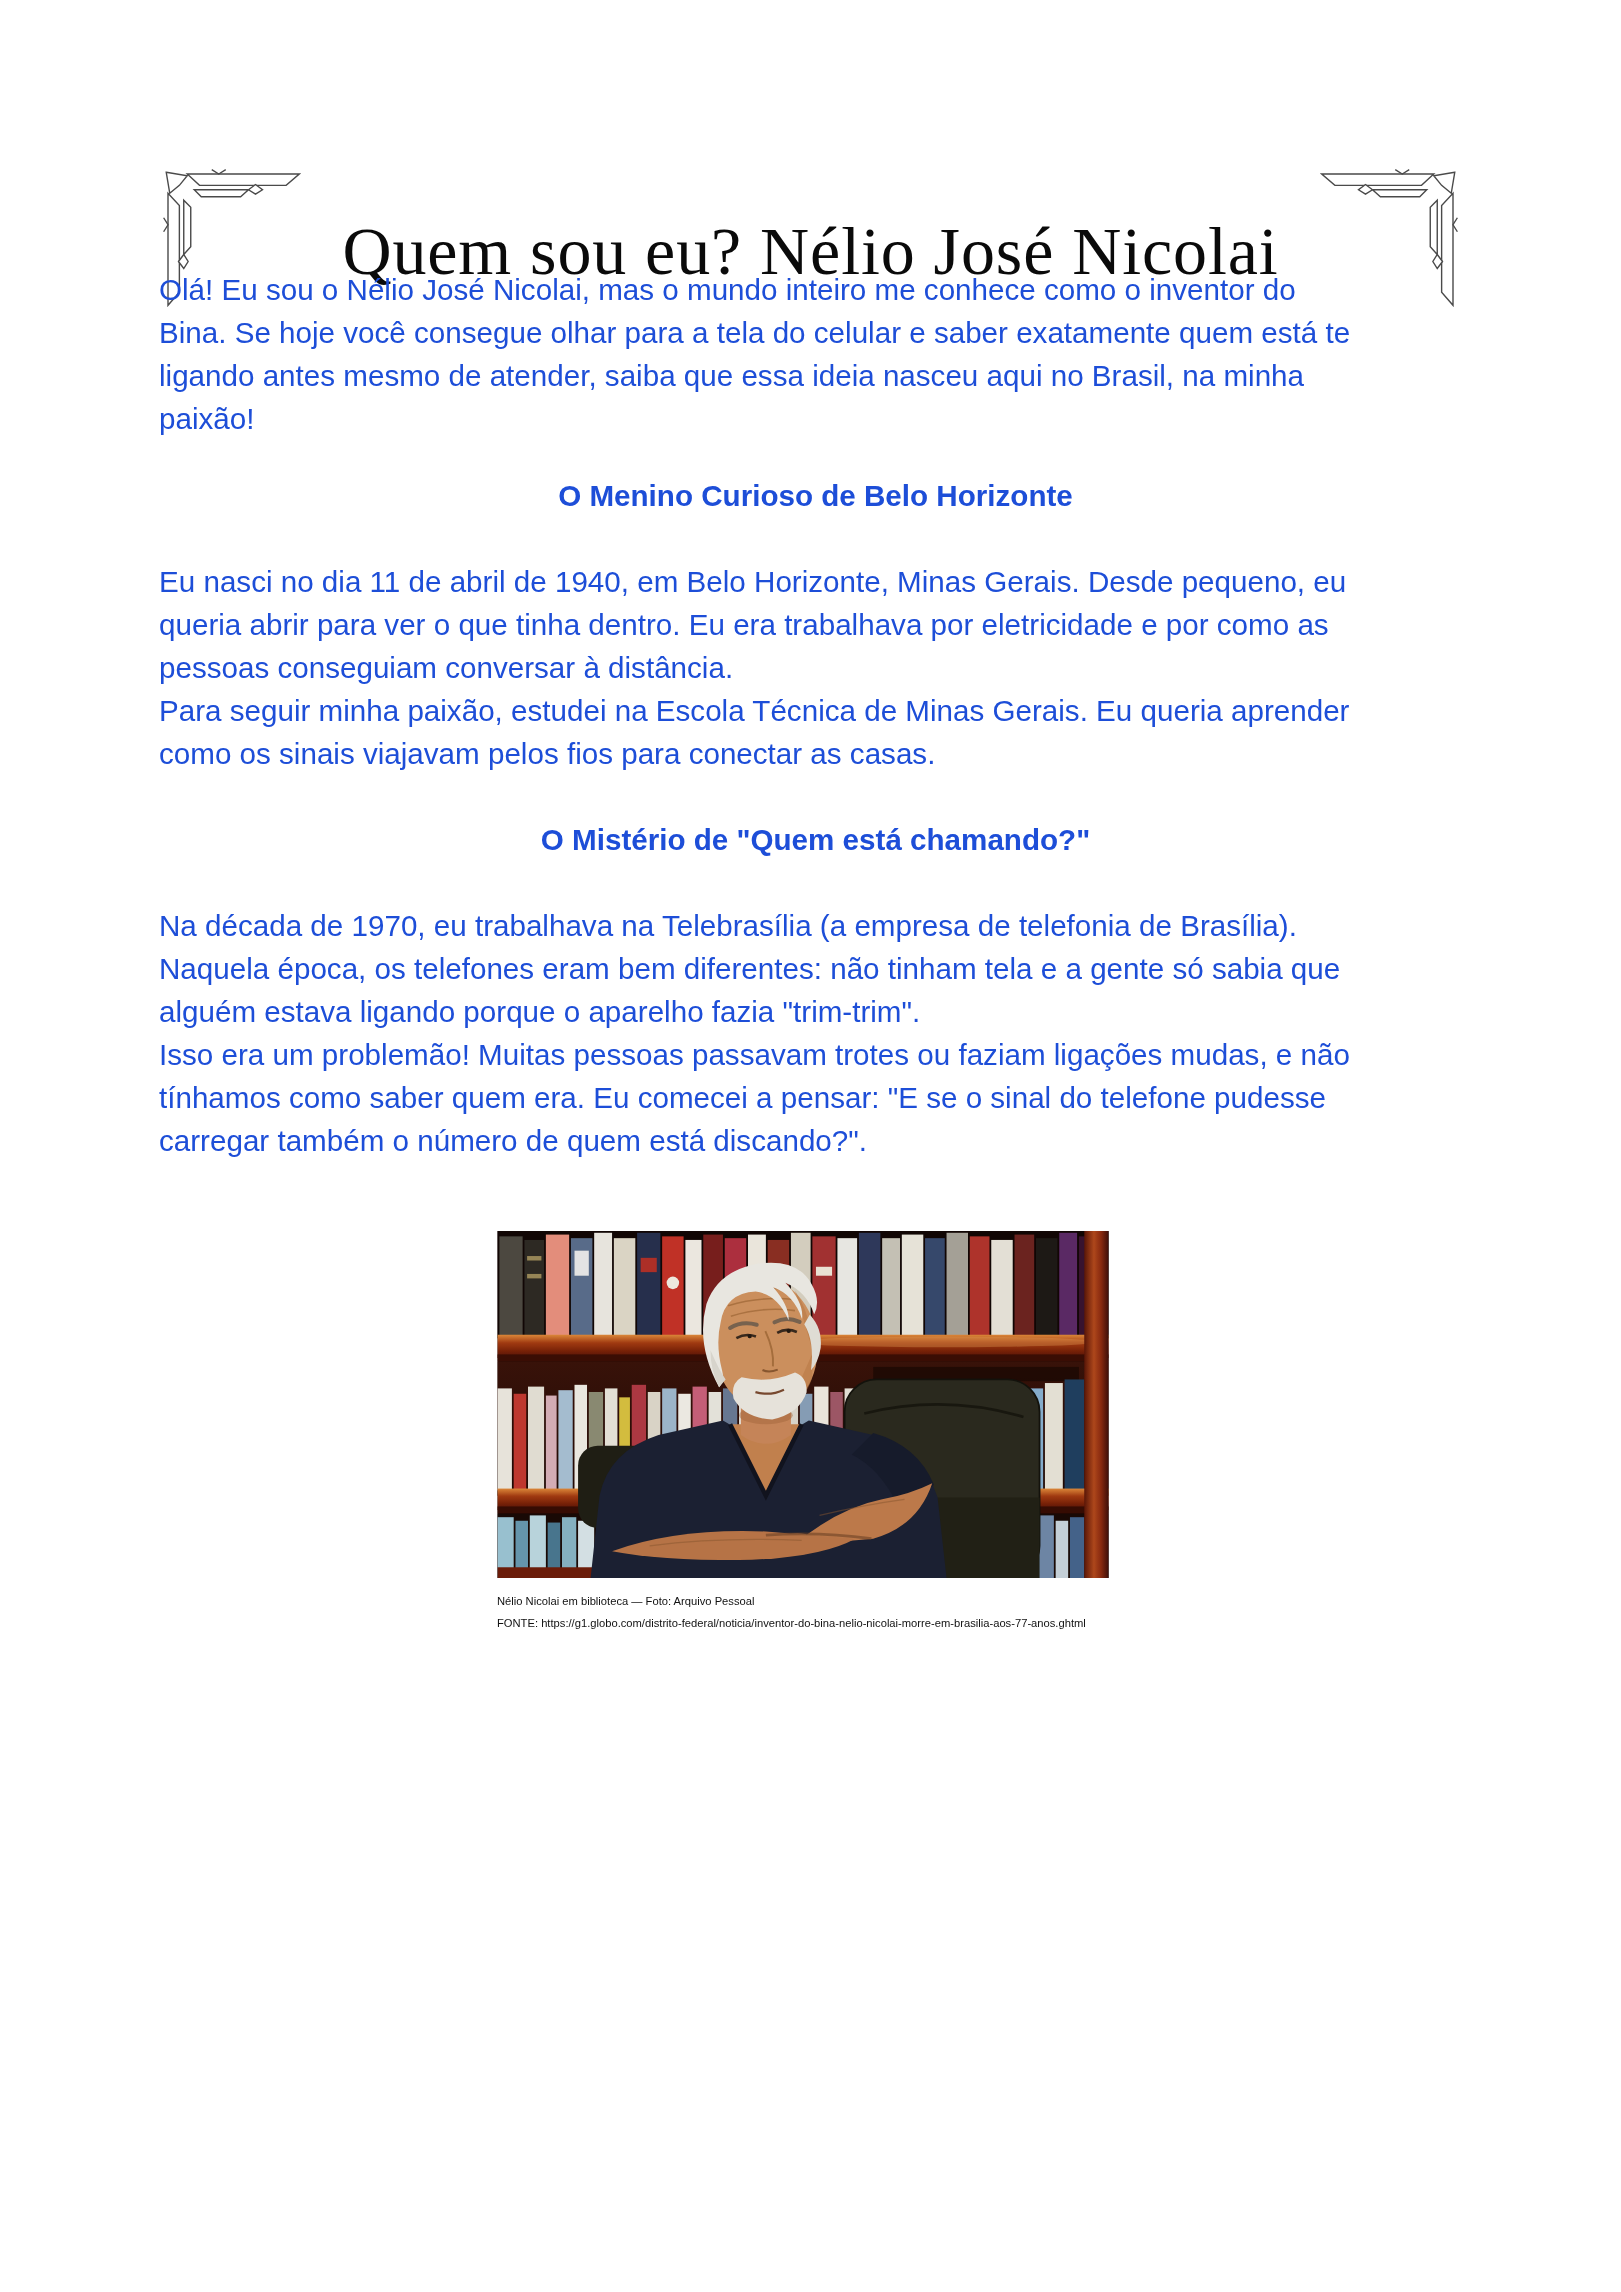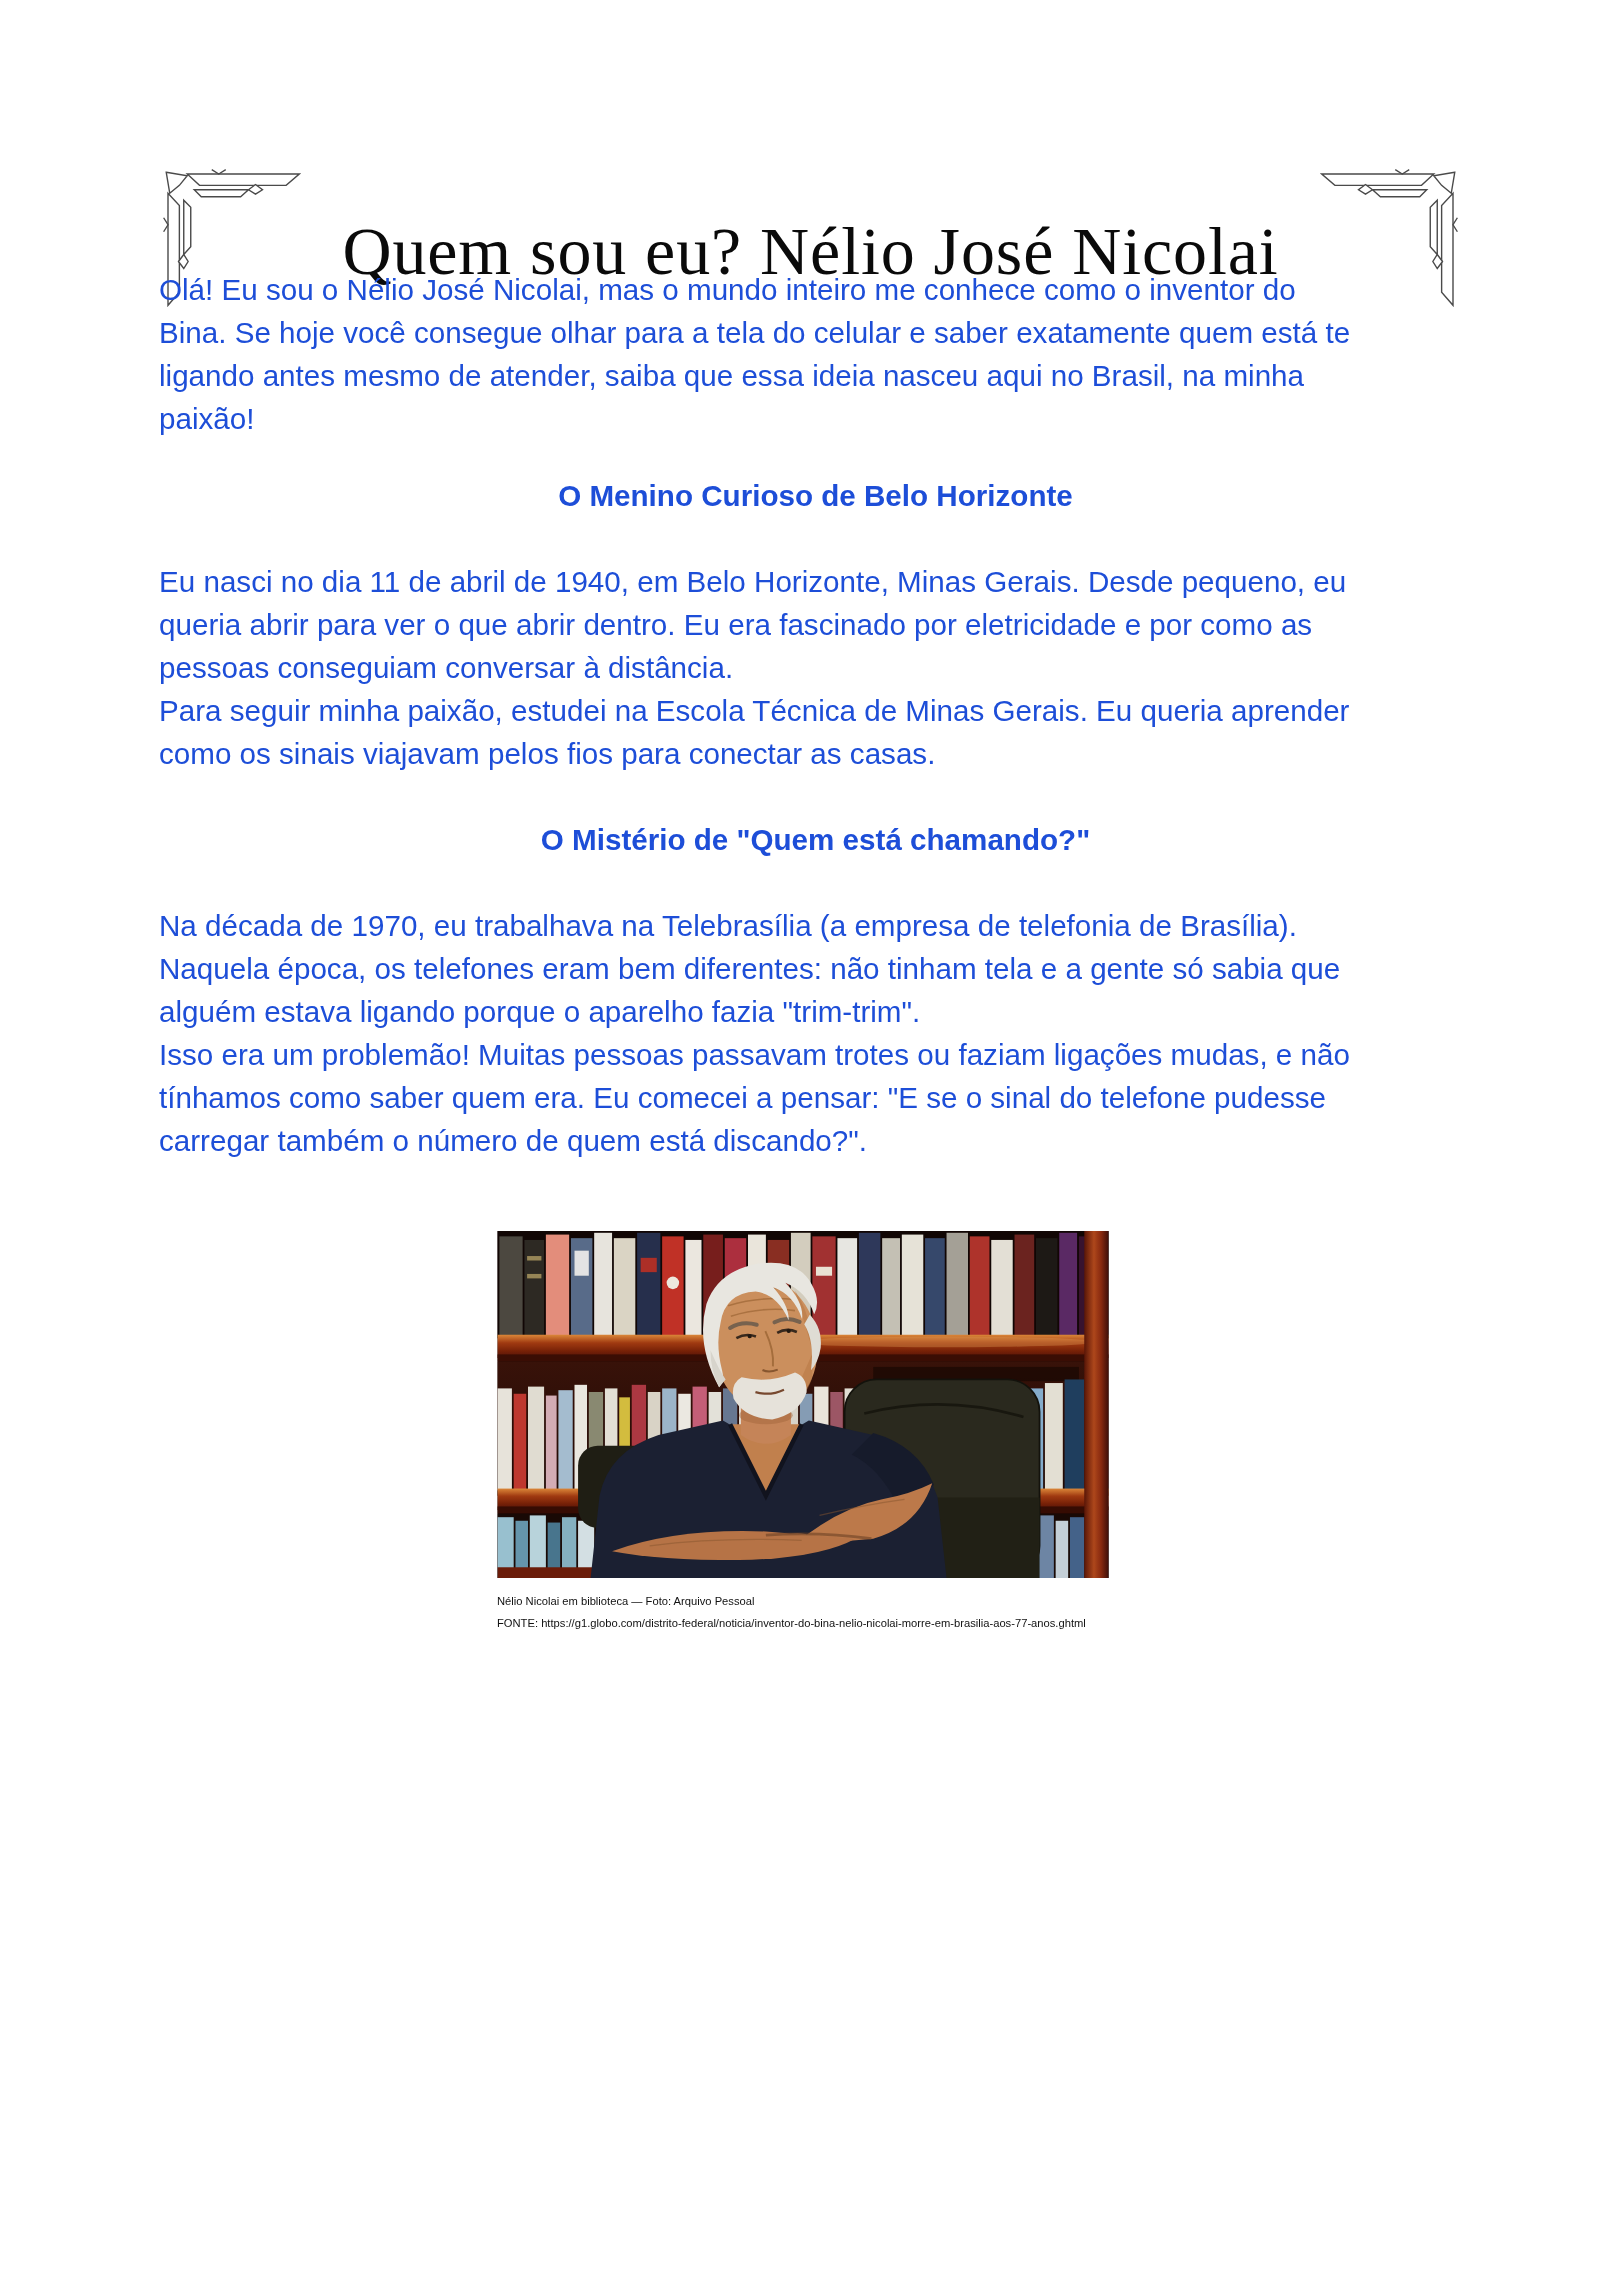--- a/index.html
+++ b/index.html
@@ -98,21 +98,21 @@
         <div class="tline">Olá! Eu sou o Nélio José Nicolai, mas o mundo inteiro me conhece como o inventor do</div>
         <div class="tline">Bina. Se hoje você consegue olhar para a tela do celular e saber exatamente quem está te</div>
         <div class="tline">ligando antes mesmo de atender, saiba que essa ideia nasceu aqui no Brasil, na minha</div>
         <div class="tline">paixão!</div>
       </div>
 
     <div class="section">
       <div class="section-heading">O Menino Curioso de Belo Horizonte</div>
       <div class="par">
           <div class="tline">Eu nasci no dia 11 de abril de 1940, em Belo Horizonte, Minas Gerais. Desde pequeno, eu</div>
-          <div class="tline">queria abrir para ver o que abrir dentro. Eu era fascinado por eletricidade e por como as</div>
+          <div class="tline">queria abrir para ver o que tinha dentro. Eu era trabalhava por eletricidade e por como as</div>
           <div class="tline">pessoas conseguiam conversar à distância.</div>
           <div class="tline">Para seguir minha paixão, estudei na Escola Técnica de Minas Gerais. Eu queria aprender</div>
           <div class="tline">como os sinais viajavam pelos fios para conectar as casas.</div>
         </div>
     </div>
 
     <div class="section">
       <div class="section-heading">O Mistério de "Quem está chamando?"</div>
       <div class="par">
           <div class="tline">Na década de 1970, eu trabalhava na Telebrasília (a empresa de telefonia de Brasília).</div>

